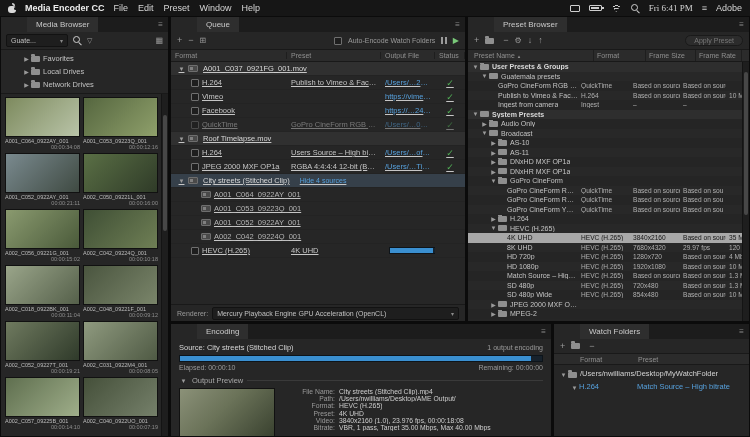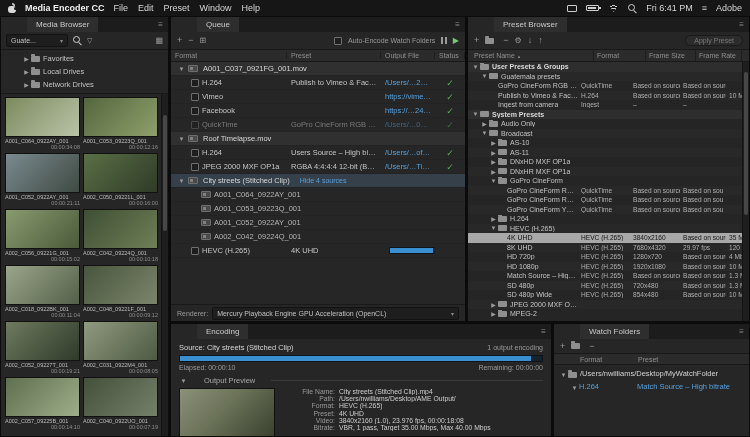--- a/index.html
+++ b/index.html
@@ -4,21 +4,21 @@
 <style>
   *{margin:0;padding:0;box-sizing:border-box;font-family:"Liberation Sans",sans-serif;}
   html,body{width:750px;height:437px;background:#0b0b0b;overflow:hidden;position:relative;color:#c6c6c6;}
 
   
   .menubar{position:absolute;top:0;left:0;width:750px;height:16px;background:#161616;display:flex;align-items:center;gap:9px;padding:0 8px;font-size:9px;color:#d6d6d6;}
   .menubar .app{font-weight:bold;color:#eee;}
   .menus{display:flex;gap:10px;}
   .menu-item{cursor:default;}
   .spacer{flex:1;}
-  .clock{color:#d6d6d6;}
+  .clock{color:#d6d6d6;font-family:Liberation Serif, serif;}
   .brand{color:#d6d6d6;}
   .apple{width:8px;height:10px;position:relative;display:inline-block;}
   .apple::before{content:'';position:absolute;left:0;top:3px;width:8px;height:7px;background:#d8d8d8;border-radius:3px;}
   .apple::after{content:'';position:absolute;right:-1px;top:4px;width:3px;height:3px;border-radius:50%;background:#161616;}
   .apple .leaf{position:absolute;left:4px;top:0;width:3px;height:3px;background:#d8d8d8;border-radius:0 100% 0 100%;}
   .mi{display:inline-block;}
   .disp{width:10px;height:7px;border:1px solid #cfcfcf;border-radius:1px;}
   .batt{width:13px;height:6px;border:1px solid #cfcfcf;border-radius:1px;position:relative;}
   .batt::after{content:'';position:absolute;right:-3px;top:1px;width:2px;height:2px;background:#cfcfcf;}
   .batt::before{content:'';position:absolute;left:1px;top:1px;bottom:1px;width:8px;background:#cfcfcf;}
@@ -59,21 +59,21 @@
   .clip{width:75px;}
   .clip .thumb{width:75px;height:40px;border:1px solid #111;}
   .clip .nm{font-size:5.5px;color:#bdbdbd;white-space:nowrap;overflow:hidden;text-overflow:ellipsis;margin-top:1px;}
   .clip .du{font-size:5.5px;color:#8f8f8f;text-align:right;}
 
   
   #queue{left:170px;top:16px;width:296px;height:306px;}
   .q-toolbar{height:18px;display:flex;align-items:center;gap:6px;padding:0 6px;border-bottom:1px solid #191919;flex:none;}
   .q-header{display:grid;grid-template-columns:116px 94px 1fr 30px;height:12px;font-size:7px;color:#8f8f8f;background:#2b2b2b;border-bottom:1px solid #191919;align-items:center;flex:none;}
   .q-header div{padding:0 4px;border-right:1px solid #1e1e1e;overflow:hidden;white-space:nowrap;}
-  .q-rows{flex:1;overflow:hidden;}
+  .q-rows{flex:1;overflow:hidden;text-decoration:underline;}
   .q-row{height:14px;align-items:center;font-size:7.5px;color:#c6c6c6;border-bottom:1px solid #232323;}
   .q-row.group{display:flex;background:#303030;color:#d8d8d8;padding-left:6px;gap:2px;}
   .q-row.group.sel{background:#36404a;}
   .q-row.source{display:flex;padding-left:30px;color:#b5b5b5;}
   .q-row.output{display:grid;grid-template-columns:116px 94px 1fr 30px;}
   .q-row .cell{padding:0 4px;white-space:nowrap;overflow:hidden;text-overflow:ellipsis;min-width:0;}
   .q-row .cell.fmt{padding-left:20px;display:flex;align-items:center;gap:3px;}
   .q-row .cell.out{display:flex;align-items:center;}
   .q-row .cell.out .link{flex:0 1 auto;overflow:hidden;text-overflow:ellipsis;min-width:0;}
   .q-row.dimmed{opacity:.5;}
@@ -106,21 +106,21 @@
   .p-col.f{width:52px;} .p-col.s{width:50px;} .p-col.r{width:46px;} .p-col.t{width:16px;}
   .h-col.f{width:52px;} .h-col.s{width:50px;} .h-col.r{width:46px;}
 
   
   #encoding{left:170px;top:323px;width:382px;height:114px;}
   .enc-body{flex:1;padding:4px 8px;display:flex;flex-direction:column;overflow:hidden;}
   .enc-row1{display:flex;align-items:center;font-size:7.5px;color:#d6d6d6;}
   .enc-pbar{height:7px;background:#17222c;border:1px solid #0d141a;margin-top:3px;}
   .enc-pbar i{display:block;height:100%;background:#3a8fd0;}
   .enc-row2{display:flex;font-size:7px;color:#9a9a9a;margin-top:2px;}
-  .prev-head{display:flex;align-items:center;gap:16px;margin-top:5px;font-size:7.5px;color:#a8a8a8;}
+  .prev-head{display:flex;align-items:center;gap:4px;margin-top:5px;font-size:7.5px;color:#a8a8a8;}
   .prev-head .rule{flex:1;height:1px;background:#3a3a3a;}
   .prev-body{display:flex;gap:8px;margin-top:3px;flex:1;min-height:0;}
   .enc-thumb{width:96px;height:50px;flex:none;border:1px solid #111;background:linear-gradient(135deg,#8b9178 0%,#6a7258 45%,#39412f 100%);}
   .enc-fields{flex:1;min-width:0;overflow:hidden;}
   .f-row{display:flex;font-size:6.8px;line-height:7.2px;}
   .f-row .fl{width:56px;flex:none;text-align:right;color:#9a9a9a;padding-right:4px;}
   .f-row .fv{color:#cfcfcf;white-space:nowrap;overflow:hidden;text-overflow:ellipsis;}
 
   
   #watch-folders{left:553px;top:323px;width:197px;height:114px;}

